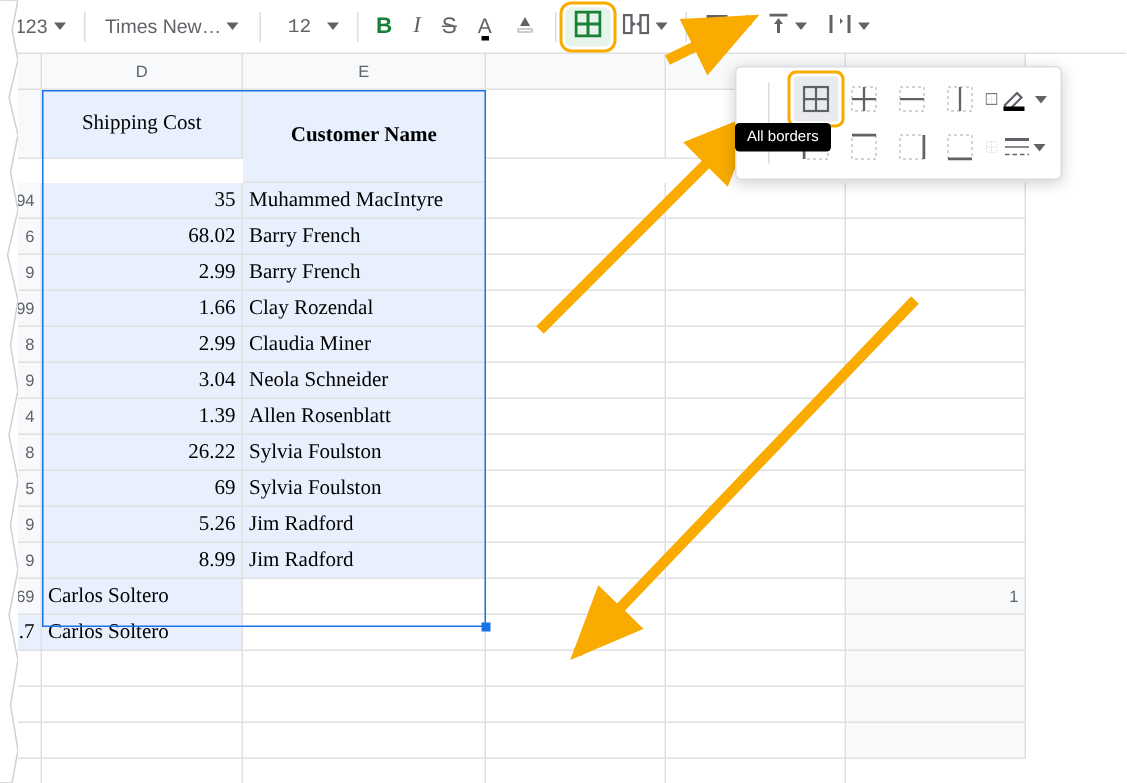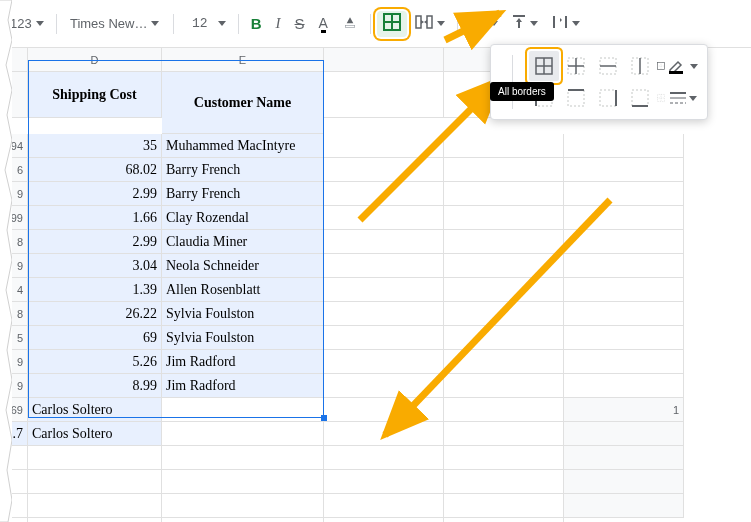--- a/index.html
+++ b/index.html
@@ -9,21 +9,21 @@
     font-size: 13px;
     background: #fff;
     width: 751px;
     height: 522px;
     overflow: hidden;
     position: relative;
   }
   .toolbar {
     display: flex;
     align-items: center;
-    height: 48px;
+    height: 36px;
     border-bottom: 1px solid #e0e0e0;
     padding: 0 4px;
     gap: 2px;
   }
   .tb-btn, .tb-drop {
     display: inline-flex;
     align-items: center;
     justify-content: center;
     height: 26px;
     padding: 0 6px;
@@ -324,21 +324,21 @@
 <div class="sheet">
 
   <div class="colhdr"></div>
   <div class="colhdr">D</div>
   <div class="colhdr">E</div>
   <div class="colhdr"></div>
   <div class="colhdr"></div>
   <div class="colhdr"></div>
 
   <div class="rowhdr partial hdr-row" style="height:46px"></div>
-  <div class="cell sel hdr-row" style="height:46px;font-weight:700;justify-content:center;text-align:left">Shipping Cost</div>
+  <div class="cell sel hdr-row" style="height:46px;font-weight:400;justify-content:center;text-align:left">Shipping Cost</div>
   <div class="cell sel hdr-row" style="height:62px;font-weight:700;justify-content:center">Customer Name</div>
   <div class="cell" style="height:46px"></div>
   <div class="cell" style="height:46px"></div>
   <div class="cell" style="height:46px"></div>
 <div class="rowhdr partial">.94</div>
     <div class="cell sel num">35</div>
     <div class="cell sel">Muhammed MacIntyre</div>
     <div class="cell"></div>
     <div class="cell"></div>
     <div class="cell"></div>

